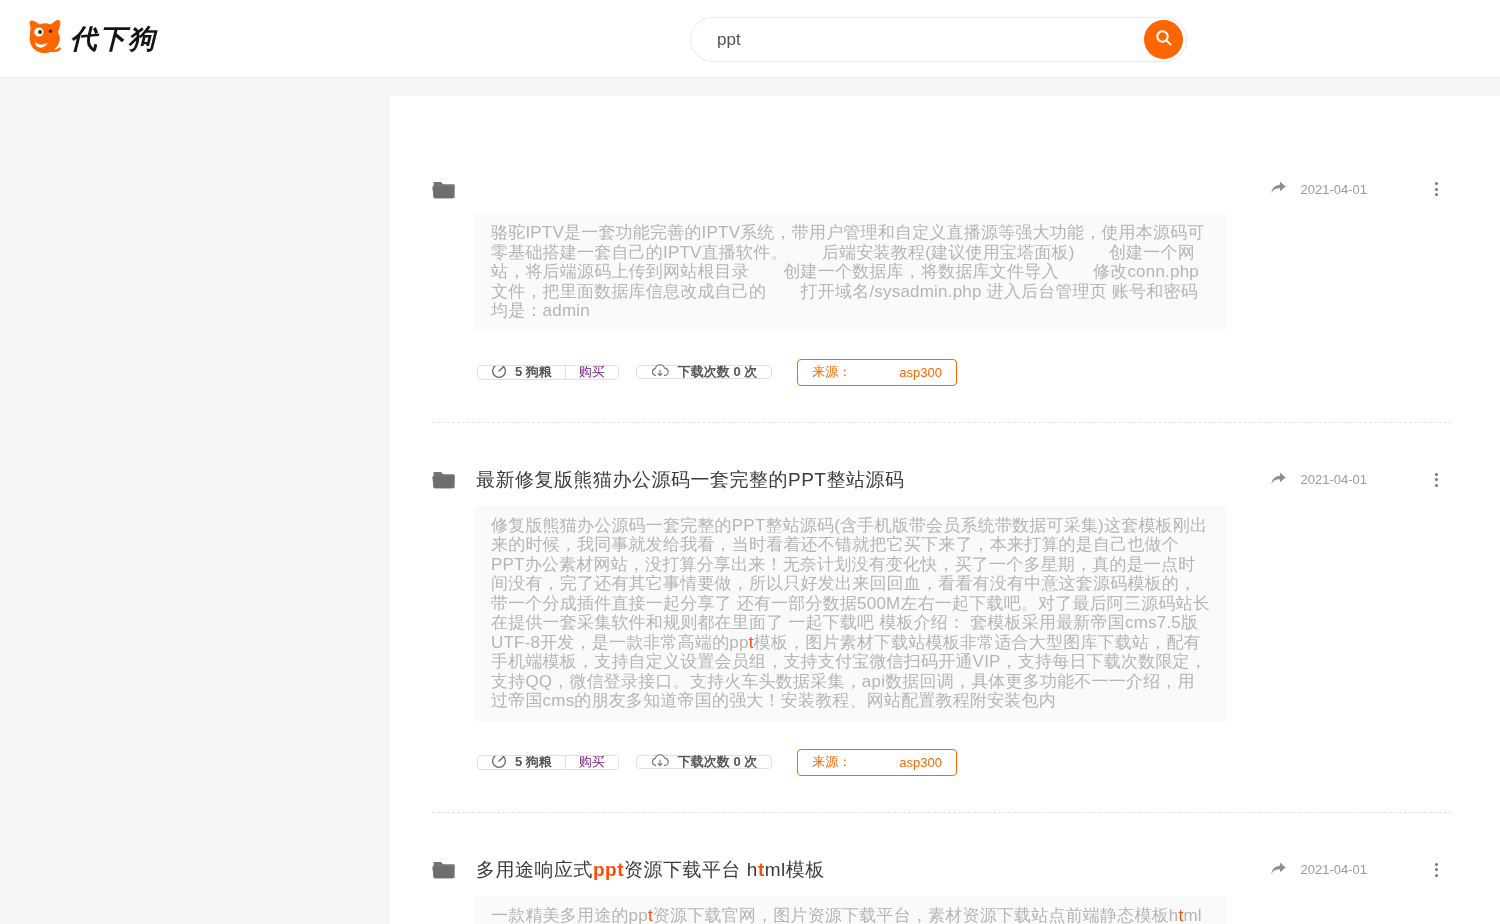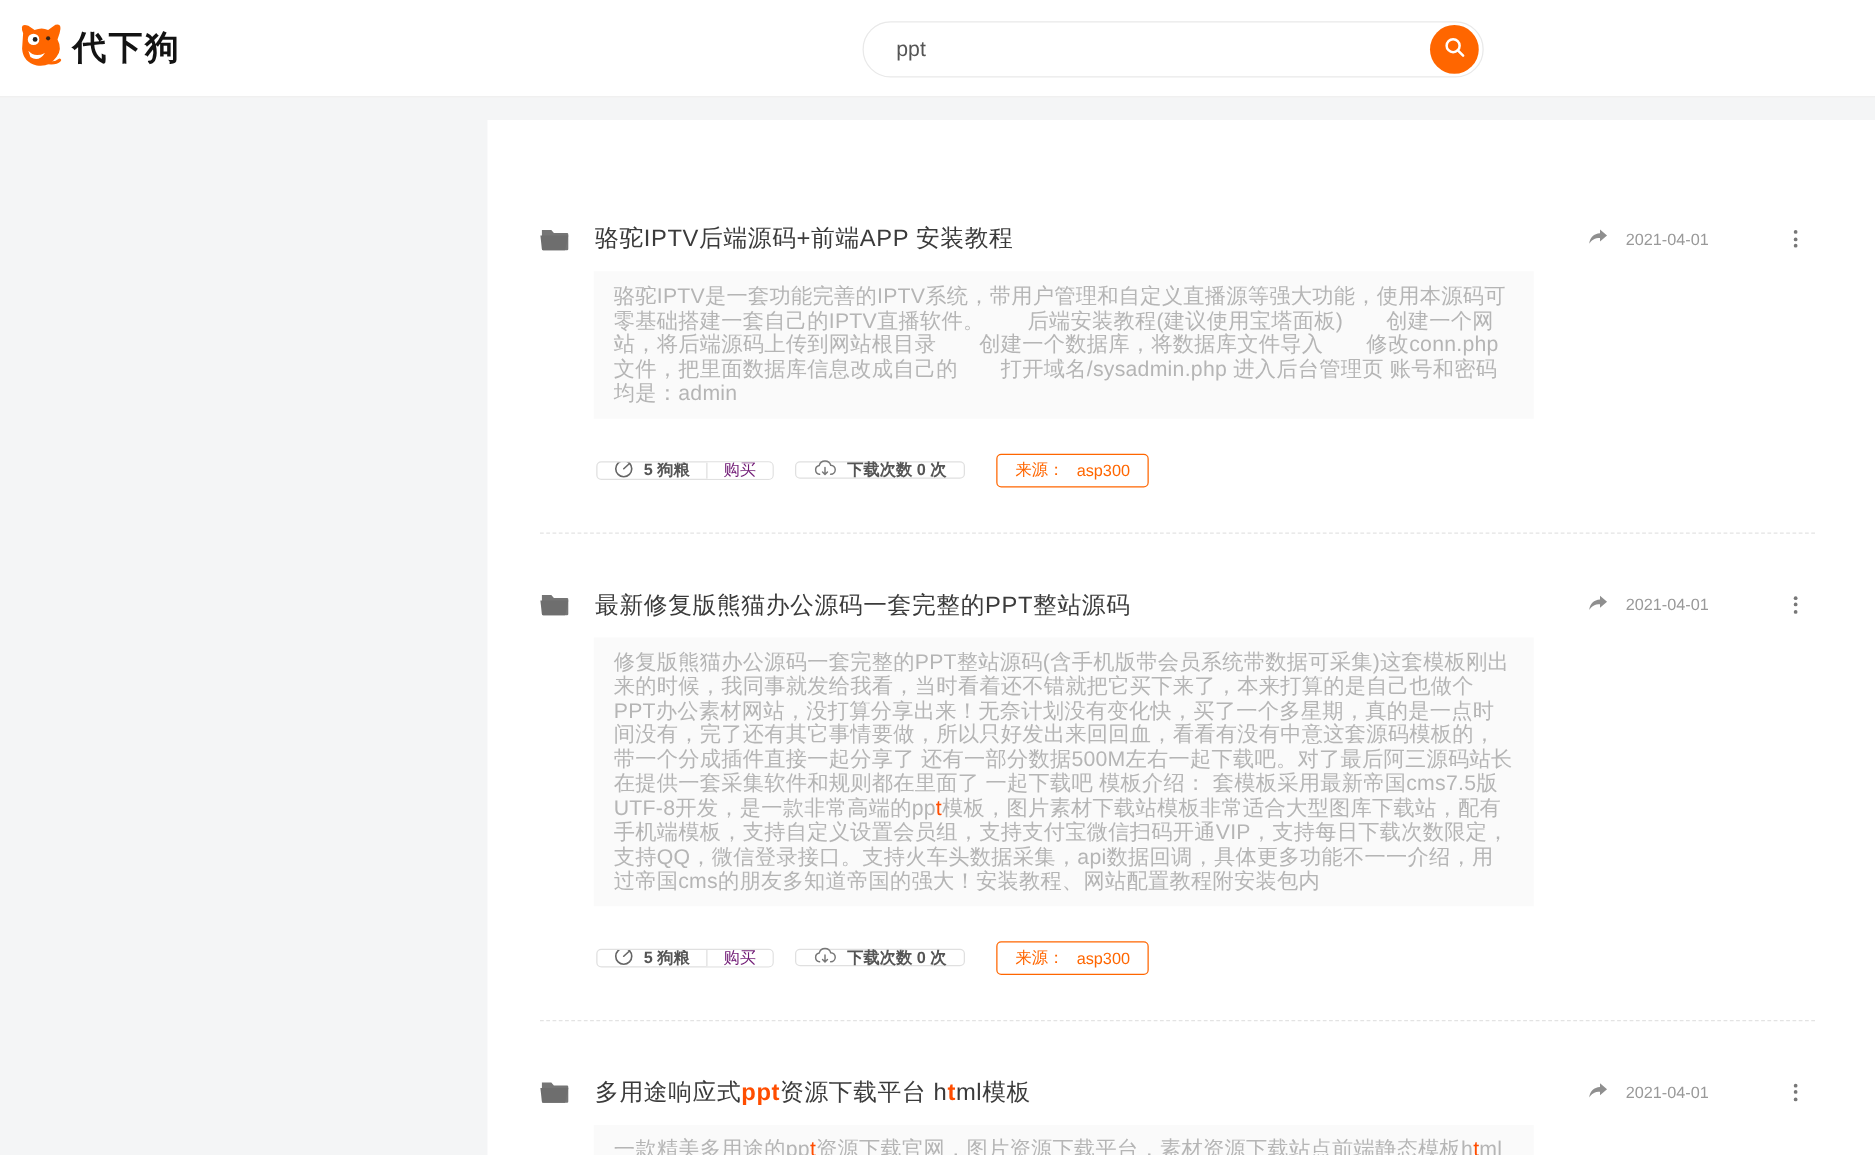--- a/index.html
+++ b/index.html
@@ -9,22 +9,22 @@
     background:#f4f5f6;
     color:#333;
   }
   :root { --accent:#ff6600; --highlight:#ff4d00; }
 
   
   .header {
     position:relative; height:78px; background:#fff;
     border-bottom:1px solid #ececec;
   }
-  .logo { position:absolute; left:11px; top:50%; transform:translateY(-50%);
-    display:flex; align-items:center; gap:7px; cursor:pointer; }
+  .logo { position:absolute; left:23px; top:50%; transform:translateY(-50%);
+    display:flex; align-items:center; gap:7px; cursor:pointer;font-style:italic; }
   .logo-text { font-size:27px; font-weight:700; color:#131313; letter-spacing:2px; }
   .search-wrap { position:absolute; left:690px; top:17px; width:497px; height:45px; }
   .search-input {
     width:100%; height:45px; border:1px solid #e9e9e9; border-radius:23px;
     padding:0 62px 0 26px; font-size:17px; color:#555; outline:none;
     font-family:inherit; background:#fff;
   }
   .search-btn {
     position:absolute; right:4px; top:3px; width:39px; height:39px;
     border-radius:50%; background:var(--accent); border:none; cursor:pointer;
@@ -87,20 +87,21 @@
     display:inline-flex; align-items:center; gap:9px; height:14px; padding:0 14px;
     border:1px solid #e0e0e0; border-radius:4px; margin-left:17px;
     font-size:13px; font-weight:700; color:#555; background:#fff; cursor:pointer;
     font-family:inherit;
   }
   .tag-source {
     display:inline-flex; align-items:center; height:27px; padding:0 14px;
     border:1px solid var(--accent); border-radius:4px; margin-left:25px;
     font-size:13px; color:var(--accent); background:#fff; cursor:pointer;
     font-family:inherit;
+    gap:38px;
   }
   .tag-source .src-val { margin-left:10px; }
 </style>
 </head>
 <body>
 
 <div class="header">
   <div class="logo">
     <span>
       <svg width="40" height="40" viewBox="0 0 48 48">
@@ -133,21 +134,20 @@
 
 
     <div class="item">
       <div class="item-head">
         <span class="folder-icon">
           <svg width="23" height="19" viewBox="0 0 24 20">
             <path d="M1.5 2.2 L9.4 2.2 L11.6 4.6 L22.6 4.6 A1.2 1.2 0 0 1 23.8 5.8 L23.8 18 A1.2 1.2 0 0 1 22.6 19.2 L2.7 19.2 A1.2 1.2 0 0 1 1.5 18 Z" fill="#757575"></path>
             <path d="M0.2 6.8 L23.8 6.8 L21 19.2 L2.7 19.2 A1.2 1.2 0 0 1 1.5 18 Z" fill="#6e6e6e"></path>
           </svg>
         </span>
-        <a class="item-title"><span>骆驼IPTV后端源码+前端APP 安装教程</span></a>
         <span class="item-meta">
           <span>
             <svg width="15" height="13" viewBox="0 0 20 17">
               <path d="M12 0.5 L19.5 7 L12 13.5 L12 9.6 C6.5 9.6 3 11.5 0.5 15.8 C1.2 9.2 5.5 5.2 12 4.7 Z" fill="#8f8f8f"></path>
             </svg>
           </span>
           <span>2021-04-01</span>
         </span>
         <span class="dots">
             <i></i>

